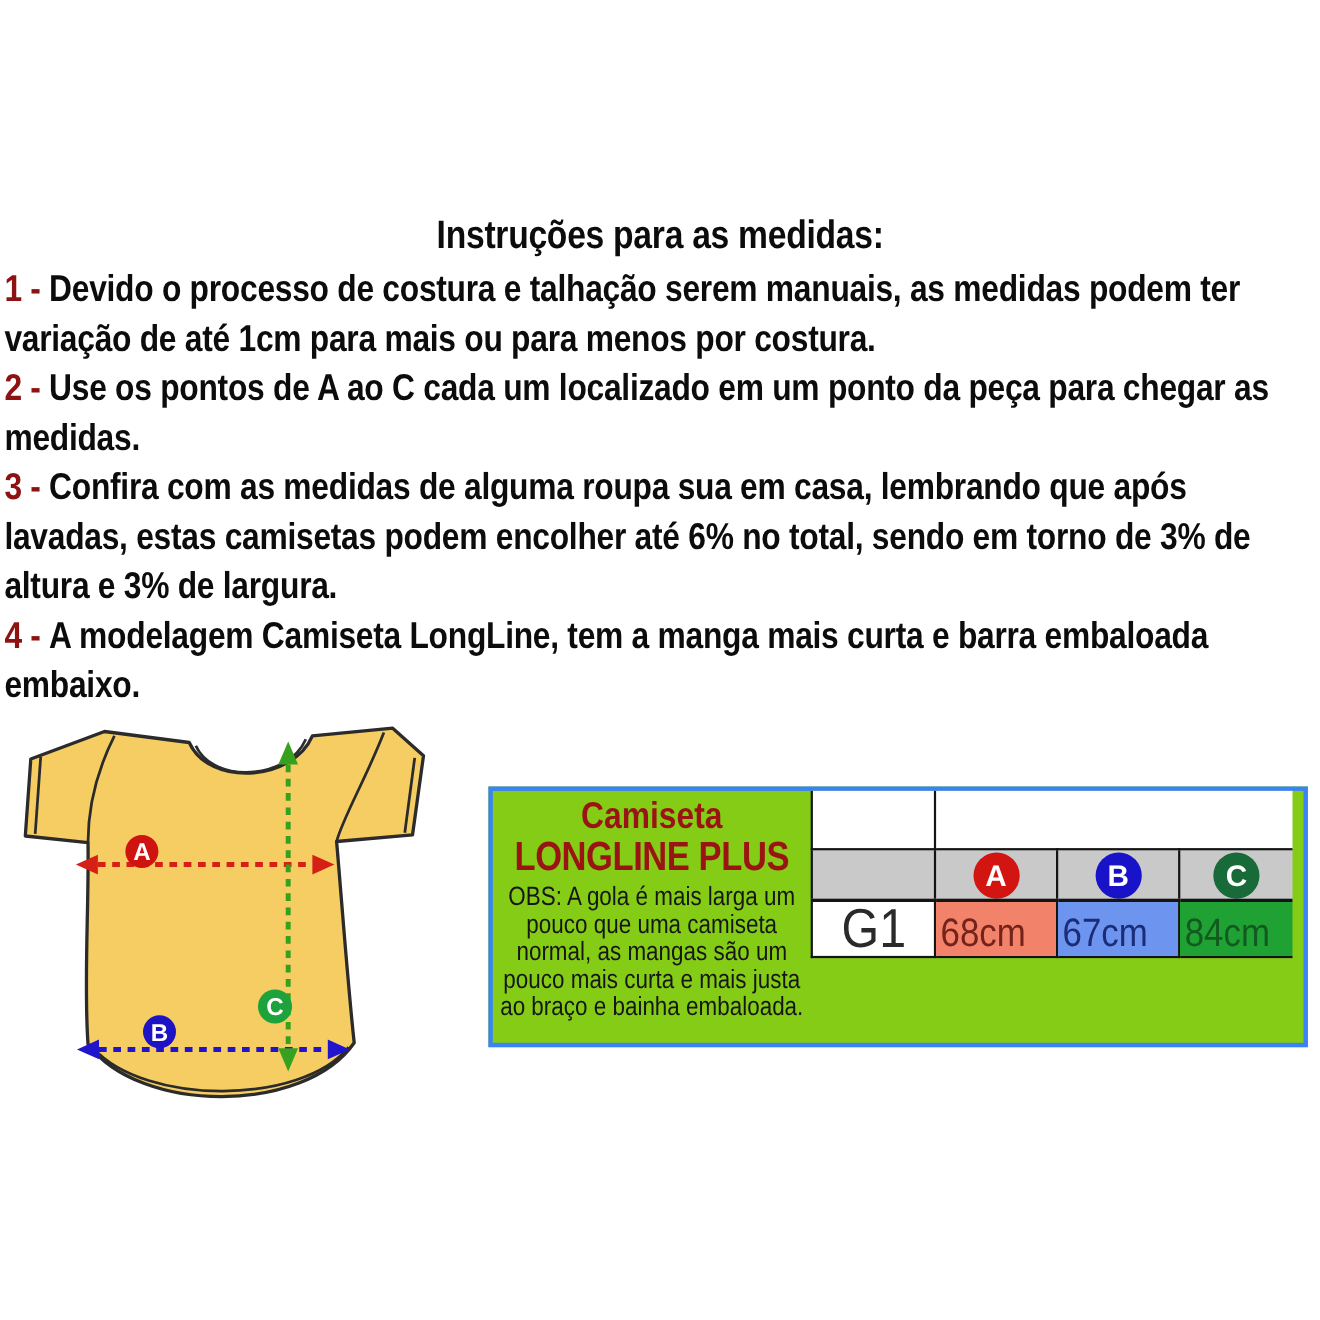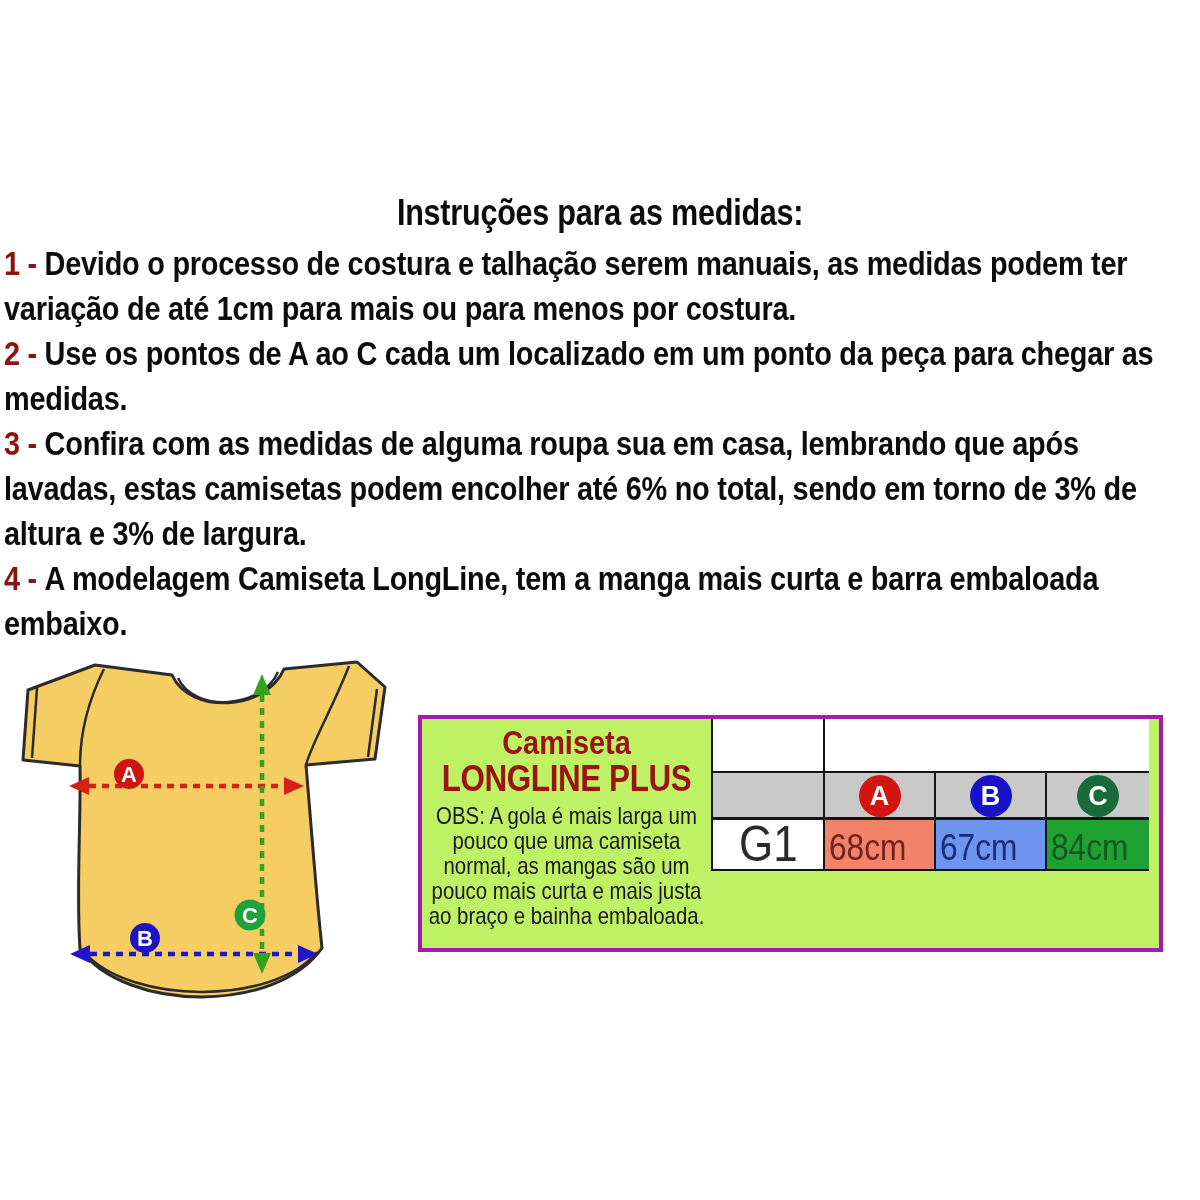--- a/index.html
+++ b/index.html
@@ -19,22 +19,22 @@
     font-size:34px;font-weight:bold;line-height:45px;letter-spacing:-0.3px;
   }
   .instr-block p{margin:0;}
   .num{color:#8e1212;margin-right:9px;}
 
   
   .shirt-svg{position:absolute;left:12px;top:653px;}
 
   
   .size-box{
-    position:absolute;left:418px;top:715px;width:737px;height:229px;
-    border:4px solid #a21caf;background:#bef264;
+    position:absolute;left:444px;top:715px;width:737px;height:229px;
+    border:4px solid #3b82f6;background:#84cc16;
   }
   .panel{position:absolute;left:0;top:0;width:289px;height:225px;}
   .panel .squeeze{width:340px;text-align:center;}
   .prod-line1{margin:0;padding-top:6px;font-size:34px;font-weight:bold;color:#9b1414;line-height:34px;}
   .prod-line2{margin:0;font-size:37px;font-weight:bold;color:#9b1414;line-height:40px;letter-spacing:-0.5px;}
   .obs-text{margin:4px 0 0 0;font-size:24px;line-height:25px;color:#161616;}
 
   table.grid{
     position:absolute;left:289px;top:0;border-collapse:collapse;table-layout:fixed;
   }

